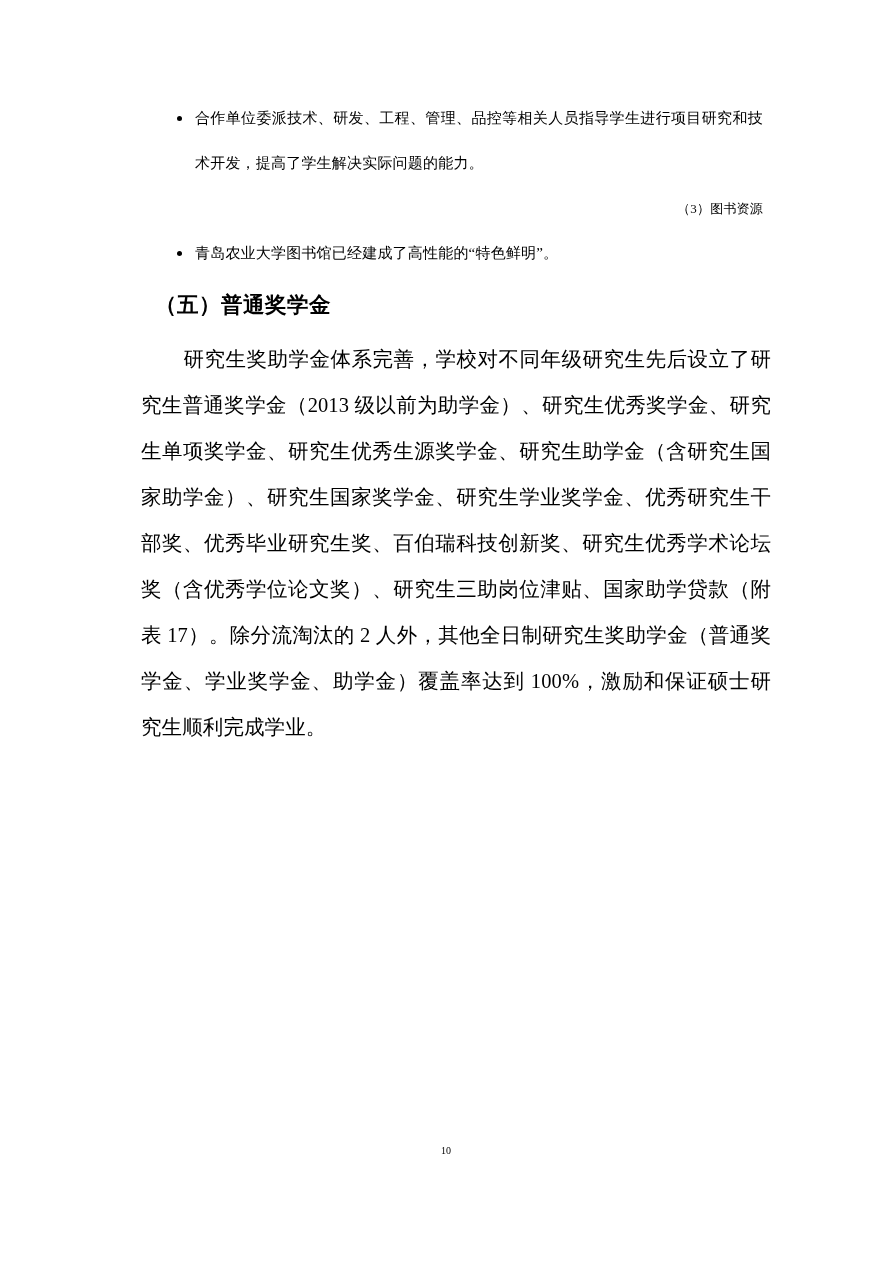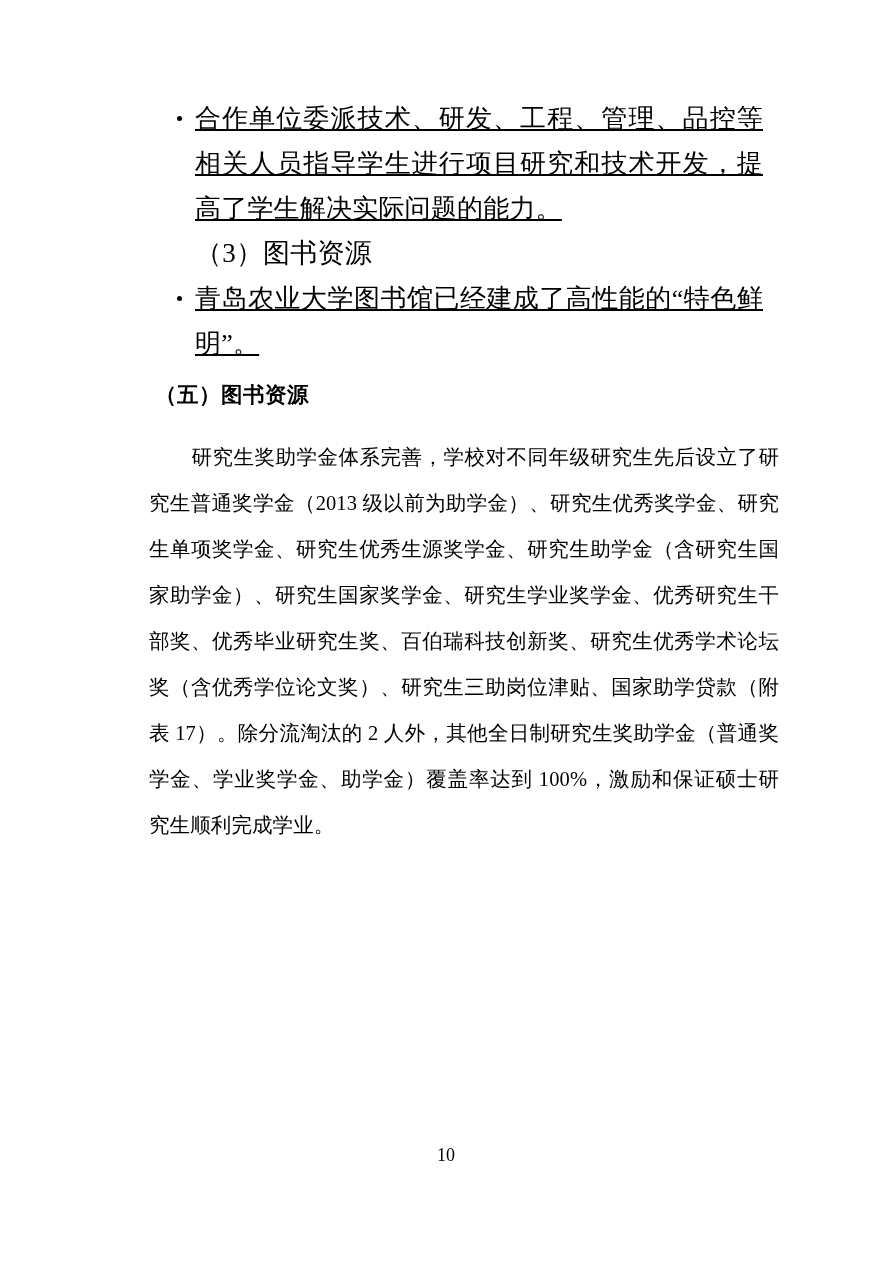--- a/index.html
+++ b/index.html
@@ -28,43 +28,42 @@
 
   
   .bullet-list {
     margin: 0;
     padding: 0;
     list-style: none;
   }
   .bullet-item {
     position: relative;
     padding-left: 62px;
-    font-size: 26px;
+    font-size: 15px;
     line-height: 45px;
     text-align: justify;
     text-justify: inter-ideograph;
     letter-spacing: 0.2px;
-    text-decoration: underline;
   }
   .bullet-item::before {
     content: "";
     position: absolute;
     left: 44px;
     top: 20px;
     width: 5px;
     height: 5px;
     background: #000;
     border-radius: 50%;
   }
   .plain-indent-item {
     position: relative;
     padding-left: 62px;
-    font-size: 27px;
+    font-size: 13px;
     line-height: 45px;
-    text-align: left;
+    text-align: right;
     letter-spacing: 0.2px;
   }
 
   
   .section-heading {
     font-family: "DejaVu Serif", "Liberation Serif", serif;
     font-weight: bold;
     font-size: 21.5px;
     line-height: 46px;
     margin: 6px 0 0 0;
@@ -72,55 +71,55 @@
     letter-spacing: 0.5px;
   }
 
   
   .body-para {
     font-size: 20.5px;
     line-height: 46px;
     text-align: justify;
     text-justify: inter-ideograph;
     letter-spacing: 0.1px;
-    margin: 16px;
+    margin: 8px;
     width: 630px;
   }
   .body-para .indent {
     display: inline-block;
     width: 42px;
   }
 
   .page-number {
     position: absolute;
     left: 0;
     right: 0;
     top: 1145px;
     text-align: center;
     font-family: "Liberation Serif", serif;
-    font-size: 18px;
+    font-size: 10px;
     color: #000;
   }
 </style>
 </head>
 <body>
 
 <div class="page">
   <div class="content">
 
     <ul class="bullet-list">
       <li class="bullet-item">合作单位委派技术、研发、工程、管理、品控等相关人员指导学生进行项目研究和技术开发，提高了学生解决实际问题的能力。</li>
     </ul>
 
     <div class="plain-indent-item">（3）图书资源</div>
 
     <ul class="bullet-list">
       <li class="bullet-item">青岛农业大学图书馆已经建成了高性能的“特色鲜明”。</li>
     </ul>
 
-    <h2 class="section-heading">（五）图书资源</h2>
+    <h2 class="section-heading">（五）普通奖学金</h2>
 
     <p class="body-para"><span class="indent"></span><span>研究生奖助学金体系完善，学校对不同年级研究生先后设立了研究生普通奖学金（2013 级以前为助学金）、研究生优秀奖学金、研究生单项奖学金、研究生优秀生源奖学金、研究生助学金（含研究生国家助学金）、研究生国家奖学金、研究生学业奖学金、优秀研究生干部奖、优秀毕业研究生奖、百伯瑞科技创新奖、研究生优秀学术论坛奖（含优秀学位论文奖）、研究生三助岗位津贴、国家助学贷款（附表 17）。除分流淘汰的 2 人外，其他全日制研究生奖助学金（普通奖学金、学业奖学金、助学金）覆盖率达到 100%，激励和保证硕士研究生顺利完成学业。</span></p>
 
   </div>
 
   <div class="page-number">10</div>
 </div>
 
 </body></html>

